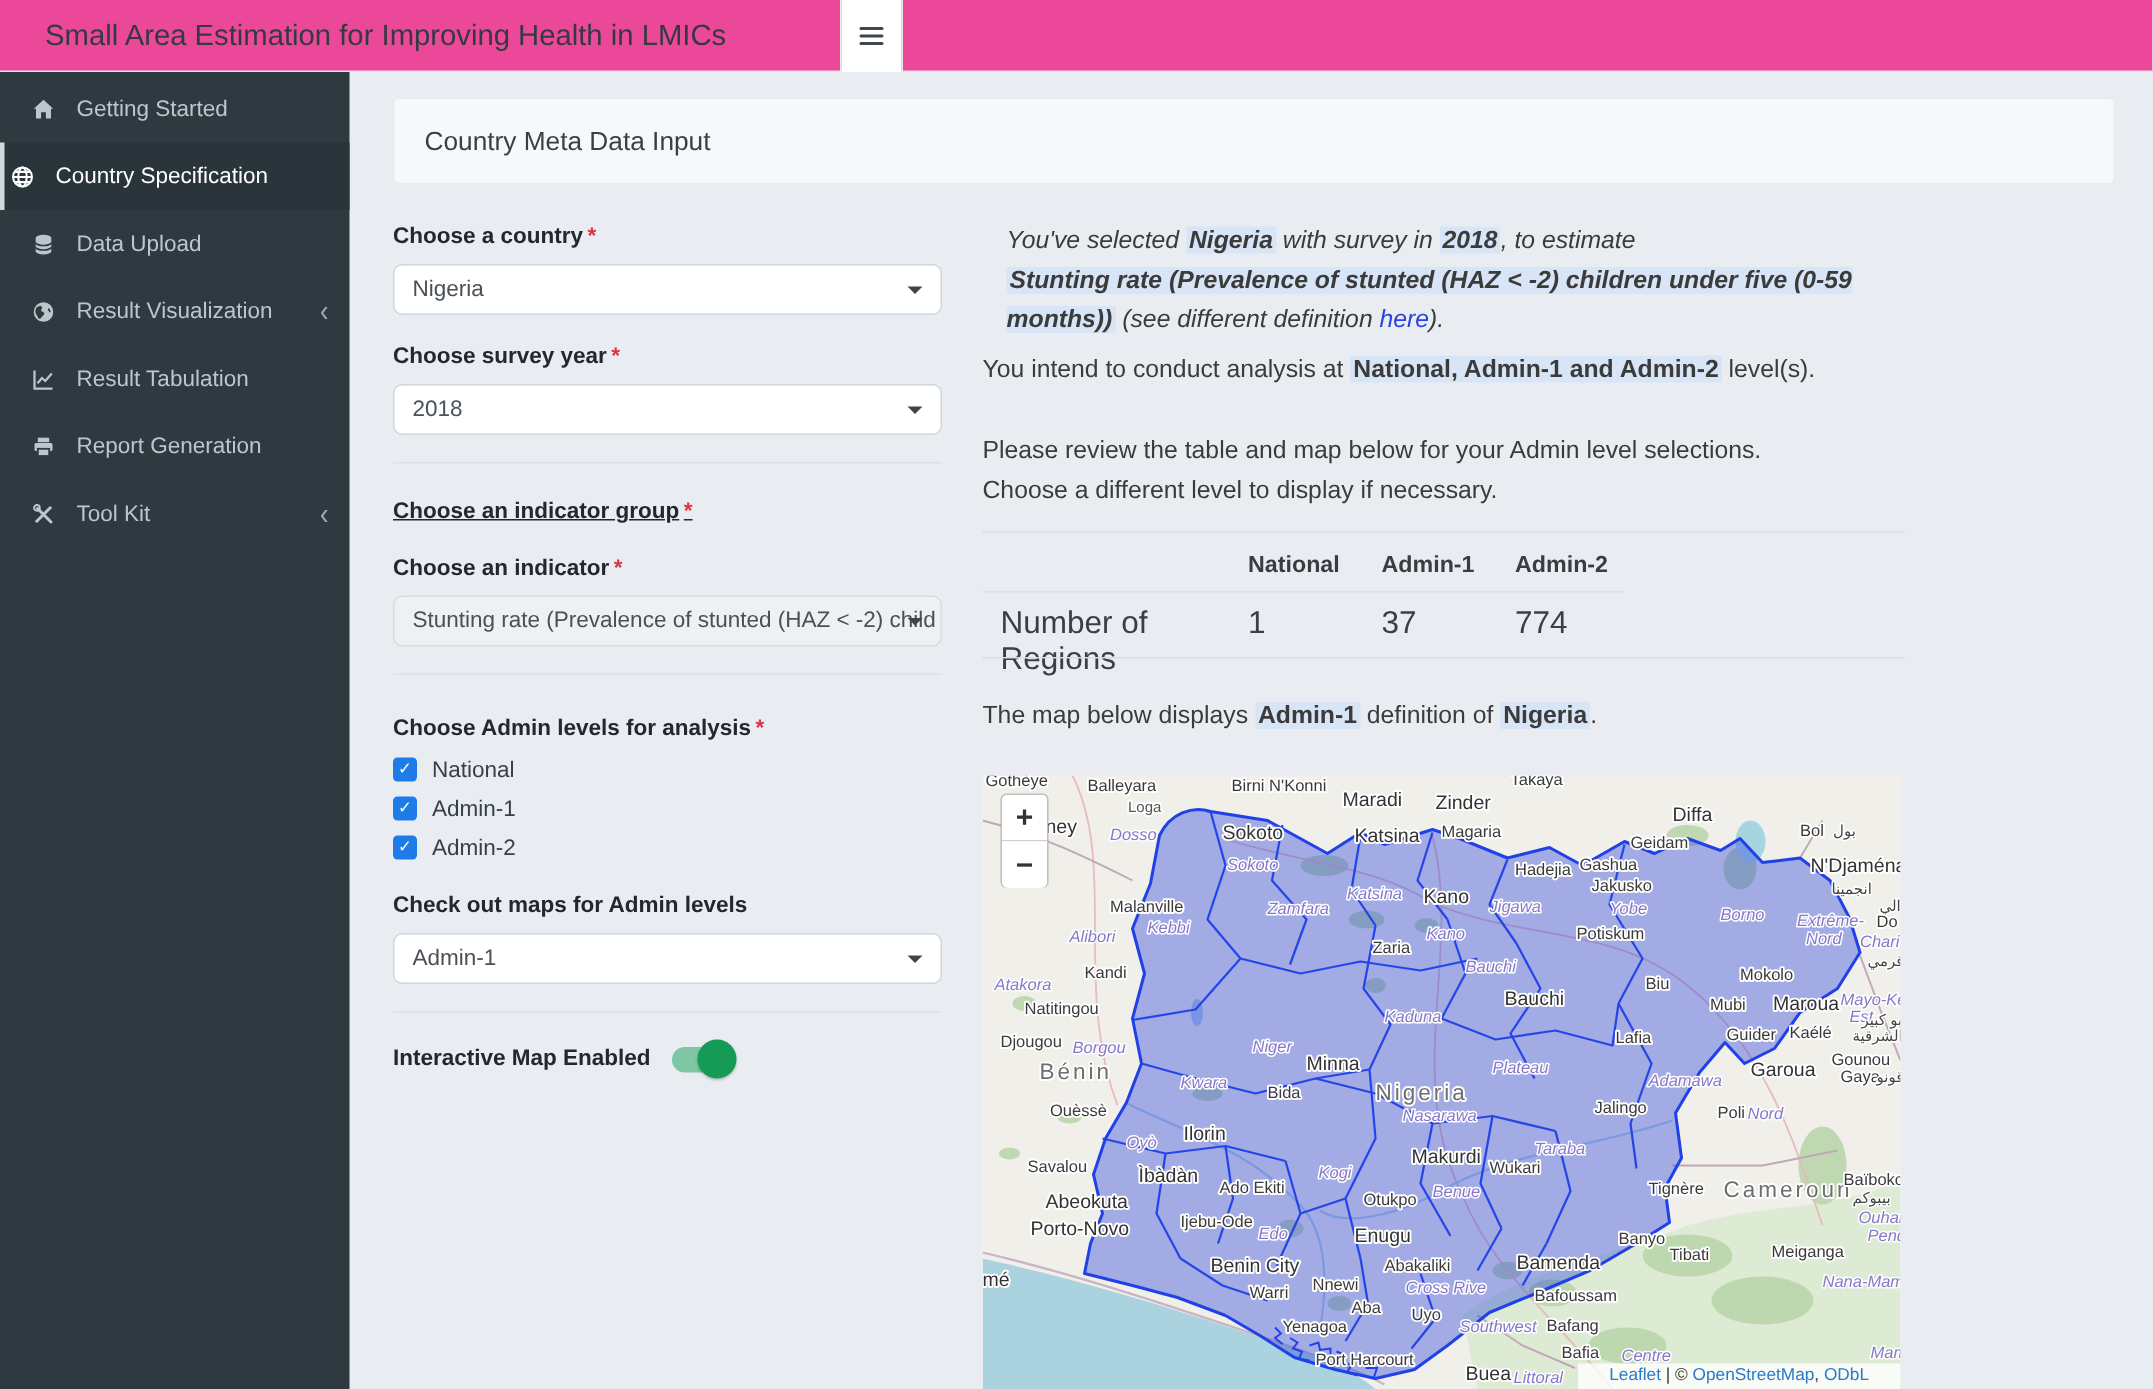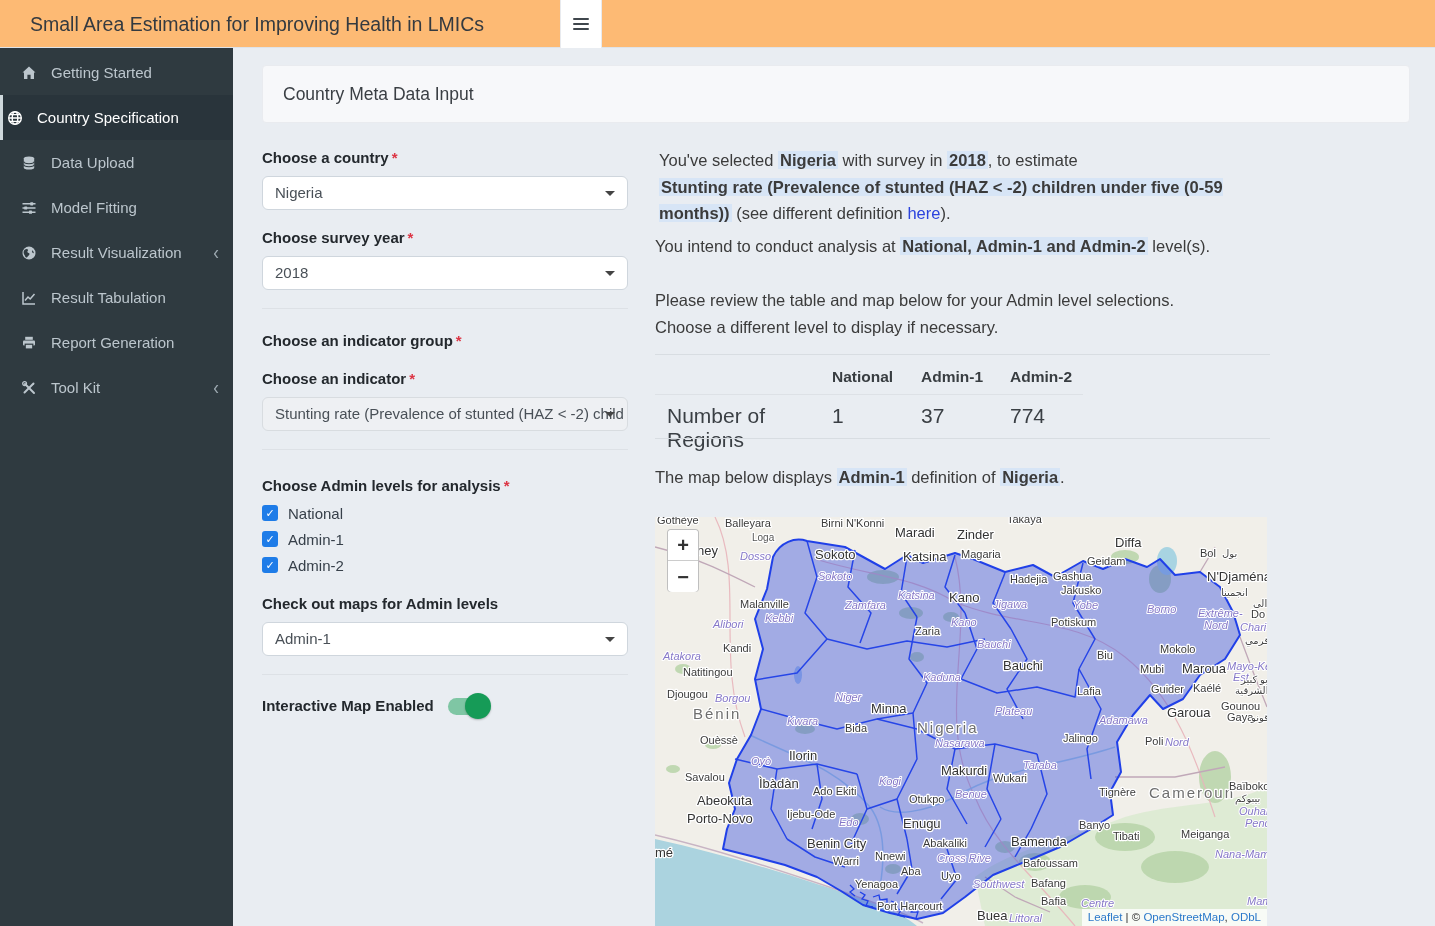--- a/index.html
+++ b/index.html
@@ -5,21 +5,21 @@
   :root{
     --accent:#2040e8; --highlight:#d7e5f6; --checkbox:#1e7ce8; --toggle-on:#169b57;
     --link:#2b43dd; --sidebar-bg:#2f3a40;
   }
   *{box-sizing:border-box; margin:0; padding:0;}
   html,body{width:1435px; height:926px; overflow:hidden;}
   body{font-family:"Liberation Sans","DejaVu Sans",sans-serif; background:#e9edf2; color:#333;}
   .page{position:relative; width:1435px; height:926px;}
 
   
-  .navbar{position:absolute; left:0; top:0; width:1435px; height:48px; background:#fdba74; border-bottom:1px solid #dfe3e8; z-index:30;}
+  .navbar{position:absolute; left:0; top:0; width:1435px; height:48px; background:#ec4899; border-bottom:1px solid #dfe3e8; z-index:30;}
   .brand{position:absolute; left:30px; top:0; line-height:48px; font-size:19.5px; color:#343a40;}
   .nav-sep{position:absolute; top:0; width:1px; height:48px; background:#e8eaee;}
   .hamburger{position:absolute; left:561px; top:0; width:40px; height:48px; display:flex; flex-direction:column; justify-content:center; align-items:center; gap:3px; cursor:pointer; background:#fff; border:none;}
   .hamburger i{display:block; width:16px; height:2px; background:#3f464c; border-radius:1px;}
 
   
   .sidebar{position:absolute; left:0; top:48px; width:233px; height:878px; background:var(--sidebar-bg);}
   .side-item{display:flex; align-items:center; height:45px; padding:0 14px 0 21px; color:#bcc6cd; font-size:15px; cursor:pointer;}
   .side-item .ic{width:18px; height:16px; margin-right:12px; flex:0 0 18px; display:flex; align-items:center;}
   .side-item svg{width:16px; height:16px;}
@@ -31,36 +31,36 @@
   .panel-title{position:absolute; left:262px; top:65px; width:1148px; height:58px; background:#f7f8fa; border:1px solid #e9ebef; border-radius:4px; line-height:56px; padding-left:20px; font-size:17.5px; color:#3a3f44;}
 
   
   .form-col{position:absolute; left:262px; top:140px; width:366px; padding-top:8px;}
   .f-label{font-size:15px; font-weight:bold; color:#23282d; height:20px; line-height:20px;}
   .req{color:#dc3545; margin-left:3px; font-weight:bold;}
   .select{position:relative; margin-top:8px; height:34px; line-height:32px; background:#fff; border:1px solid #cfd6dd; border-radius:6px; padding:0 30px 0 12px; font-size:15px; color:#495057; white-space:nowrap; overflow:hidden; cursor:pointer;}
   .select.muted{background:#eef0f3; border-color:#d8dce0;}
   .select .caret{position:absolute; right:12px; top:14px; width:0; height:0; border:5px solid transparent; border-top-color:#444; border-bottom:none;}
   .f-hr{border:none; border-top:1px solid #dde1e6; margin-top:18px;}
-  .mt18{margin-top:18px;} .mt22{margin-top:22px;} .mt26{margin-top:26px;} .mt16{margin-top:16px;}
+  .mt18{margin-top:18px;} .mt22{margin-top:22px;text-decoration:underline;} .mt26{margin-top:26px;} .mt16{margin-top:16px;}
   .chk-row{display:flex; align-items:center; height:26px; cursor:pointer;}
   .cb{width:16px; height:16px; border-radius:3px; background:var(--checkbox); color:#fff; font-size:11px; line-height:16px; text-align:center; flex:0 0 16px;}
   .chk-row .chk-label{margin-left:10px; font-size:15px; color:#37404a;}
   .chk-group{margin-top:4px;}
   .toggle-row{margin-top:16px; height:30px; display:flex; align-items:center;}
   .toggle-row .f-label{line-height:30px; height:30px;}
   .switch{position:relative; width:40px; height:17px; border-radius:9px; background:#7fc6a4; margin-left:14px; cursor:pointer;}
   .switch .knob{position:absolute; right:-3px; top:-4.5px; width:26px; height:26px; border-radius:50%; background:var(--toggle-on); box-shadow:0 1px 2px rgba(0,0,0,.25);}
 
   
   .main-right{position:absolute; left:655px; top:0; width:616px; height:926px;}
   .txt{font-size:16.5px; line-height:26.5px; color:#3b3b3b;}
   .hl{background:var(--highlight); font-weight:bold; padding:0 2px;}
   .lnk{color:var(--link); text-decoration:none; cursor:pointer;}
-  .p1{position:absolute; left:4px; top:147px; width:616px;}
+  .p1{position:absolute; left:16px; top:147px; width:616px;font-style:italic;}
   .p2{position:absolute; left:0; top:233px; width:616px;}
   .p3{position:absolute; left:0; top:287px; width:616px;}
   .hr-full{position:absolute; left:0; width:615px; border:none; border-top:1px solid #d8dde2;}
   .t-head{position:absolute; left:0; top:368px; width:615px; display:grid; grid-template-columns:177px 89px 89px auto; font-size:15.5px; font-weight:bold; color:#383d41;}
   .t-underline{position:absolute; left:0; top:394px; width:428px; border:none; border-top:1px solid #dde1e6;}
   .t-row{position:absolute; left:0; top:404px; width:615px; display:grid; grid-template-columns:177px 89px 89px auto; font-size:21px; color:#3a3f44;}
   .t-row .rowlabel{padding-left:12px;}
   .caption{position:absolute; left:0; top:464px; width:616px;}
 
   
@@ -81,21 +81,21 @@
   .ml-city{font-size:11px; fill:#3a3a3a;}
   .ml-big{font-size:13px; fill:#333;}
   .ml-town{font-size:10px; fill:#555;}
   .ml-state{font-size:11px; font-style:italic; fill:#8678c8; stroke-width:2px;}
   .ml-country{font-size:15px; fill:#6e6e6e; letter-spacing:2px;}
   .ml-arabic{font-size:10px; fill:#444; stroke-width:2px;}
   .map-zoom{position:absolute; left:12px; top:12px; width:32px; height:63px; background:#fff; border:1px solid rgba(0,0,0,.25); border-radius:4px; z-index:5;}
   .map-zoom .zbtn{display:block; width:100%; height:31px; text-align:center; font-size:20px; font-weight:bold; color:#333; line-height:30px; cursor:pointer; background:#fff; border:none;}
   .map-zoom .zbtn:first-child{border-bottom:1px solid #ccc; border-radius:4px 4px 0 0;}
   .map-zoom .zbtn:last-child{border-radius:0 0 4px 4px;}
-  .map-attrib{position:absolute; right:0; bottom:0; background:rgba(255,255,255,.78); font-size:11.5px; color:#333; padding:2px 6px 3px; z-index:5; white-space:nowrap;}
+  .map-attrib{position:absolute; right:0; bottom:0; background:rgba(255,255,255,.78); font-size:11.5px; color:#333; padding:2px 21px 3px; z-index:5; white-space:nowrap;}
   .map-attrib a{color:#2b79ca; text-decoration:none; cursor:pointer;}
 </style>
 </head>
 <body>
 
 <div class="page">
 
   <div class="navbar">
     <div class="brand">Small Area Estimation for Improving Health in LMICs</div>
     <div class="nav-sep" style="left:560px"></div>
@@ -130,35 +130,20 @@
     </div>
     <div class="side-item">
       <span class="ic">
           <svg viewBox="0 0 16 16" fill="currentColor">
             <path d="M2.8 3.6v8.9a5.2 2.1 0 0 0 10.4 0V3.6Z"></path>
             <ellipse cx="8" cy="3.6" rx="5.2" ry="2.1"></ellipse>
             <path d="M2.8 6.6a5.2 2.1 0 0 0 10.4 0M2.8 9.6a5.2 2.1 0 0 0 10.4 0" fill="none" stroke="#2f3a40" stroke-width="1.1"></path>
           </svg>
         </span>
       <span>Data Upload</span>
-    </div>
-    <div class="side-item">
-      <span class="ic">
-          <svg viewBox="0 0 16 16">
-            <g stroke="currentColor" stroke-width="1.4" fill="none">
-              <path d="M1.5 3.8h13M1.5 8h13M1.5 12.2h13"></path>
-            </g>
-            <g fill="currentColor">
-              <rect x="9.2" y="2.2" width="3" height="3.2" rx=".6"></rect>
-              <rect x="3.2" y="6.4" width="3" height="3.2" rx=".6"></rect>
-              <rect x="8" y="10.6" width="3" height="3.2" rx=".6"></rect>
-            </g>
-          </svg>
-        </span>
-      <span>Model Fitting</span>
     </div>
     <div class="side-item">
       <span class="ic">
           <svg viewBox="0 0 16 16">
             <circle cx="8" cy="8" r="6.5" fill="currentColor"></circle>
             <path fill="#2f3a40" d="M4 4.5c1-.5 2.5-.8 3 .2s-1 1.5-.5 2.5 2 .5 2 1.8-1.5 1.7-2.2 3c-.4.8-1.8.6-2-.3-.3-1.2-1.3-2-1.6-3.4C2.4 6.8 3 5 4 4.5Zm7.5 1c.8.6 1.4 1.7 1.2 2.8-.3-.2-1-.1-1.2-.8-.2-.6-.8-1.2-.5-1.7.2-.3.3-.4.5-.3Z"></path>
           </svg>
         </span>
       <span>Result Visualization</span>
       <span class="chev">‹</span>

